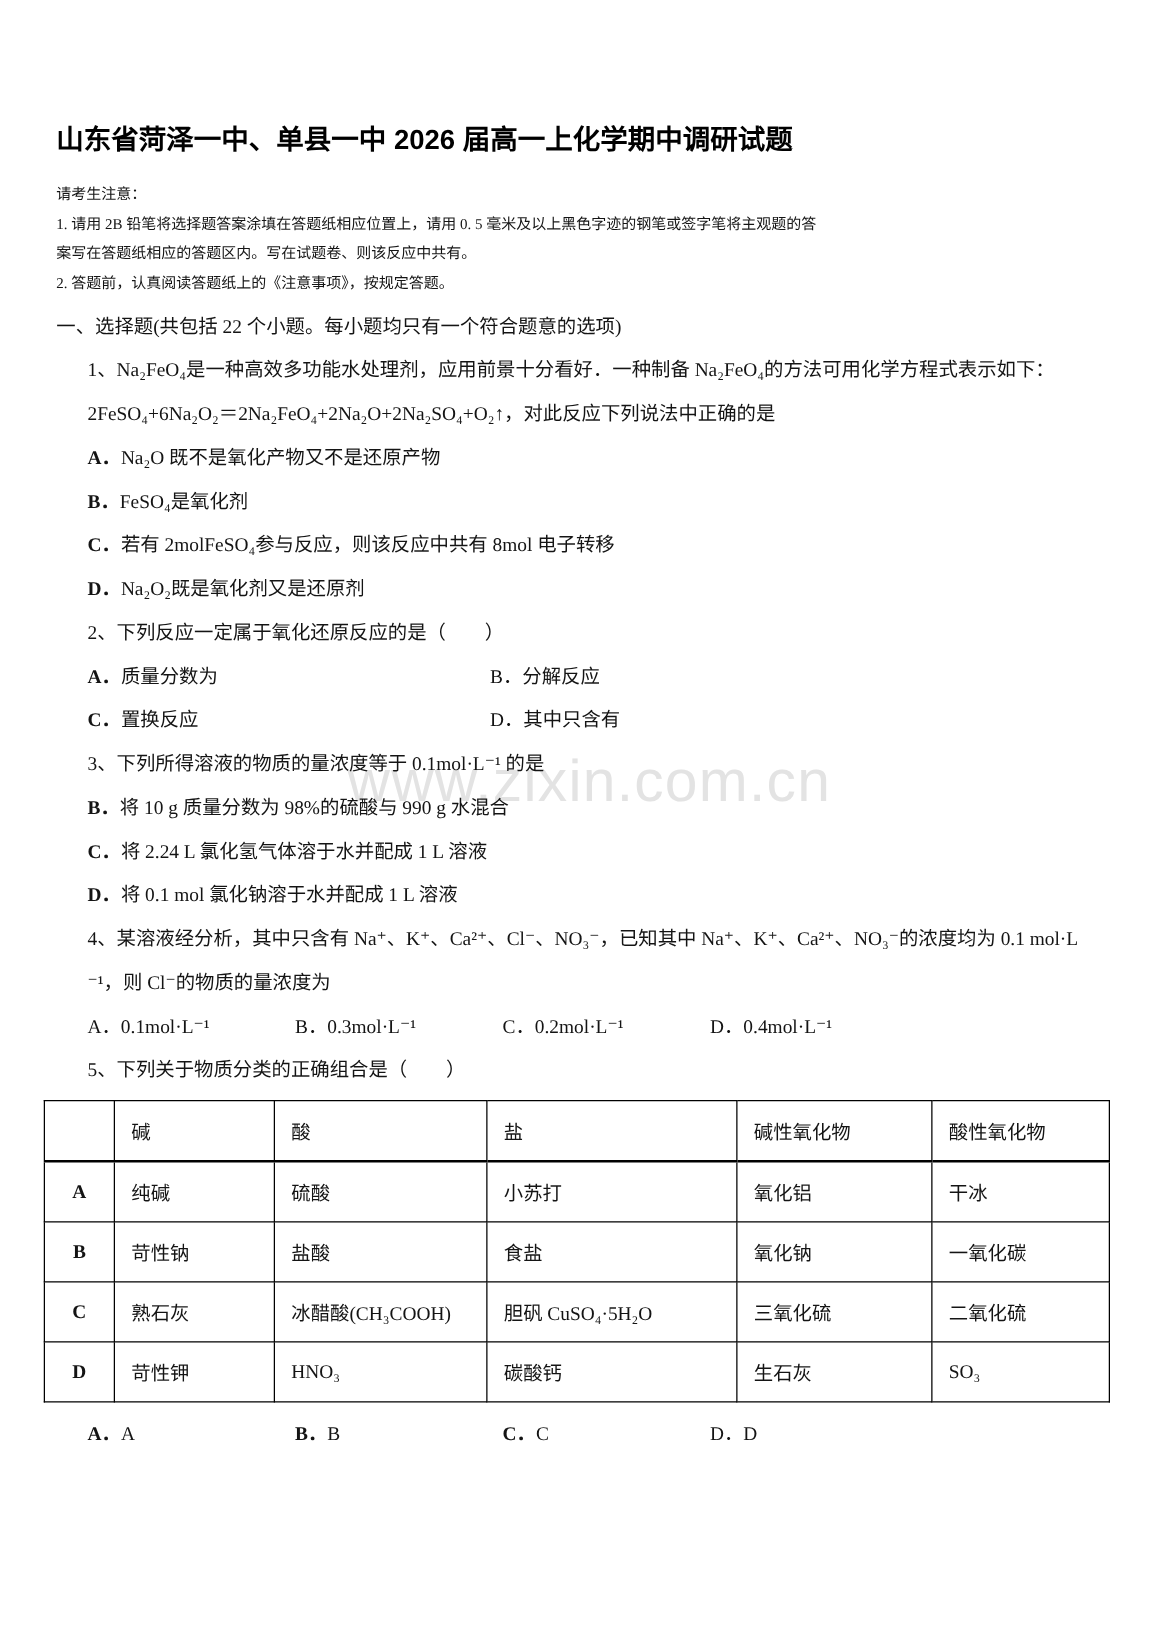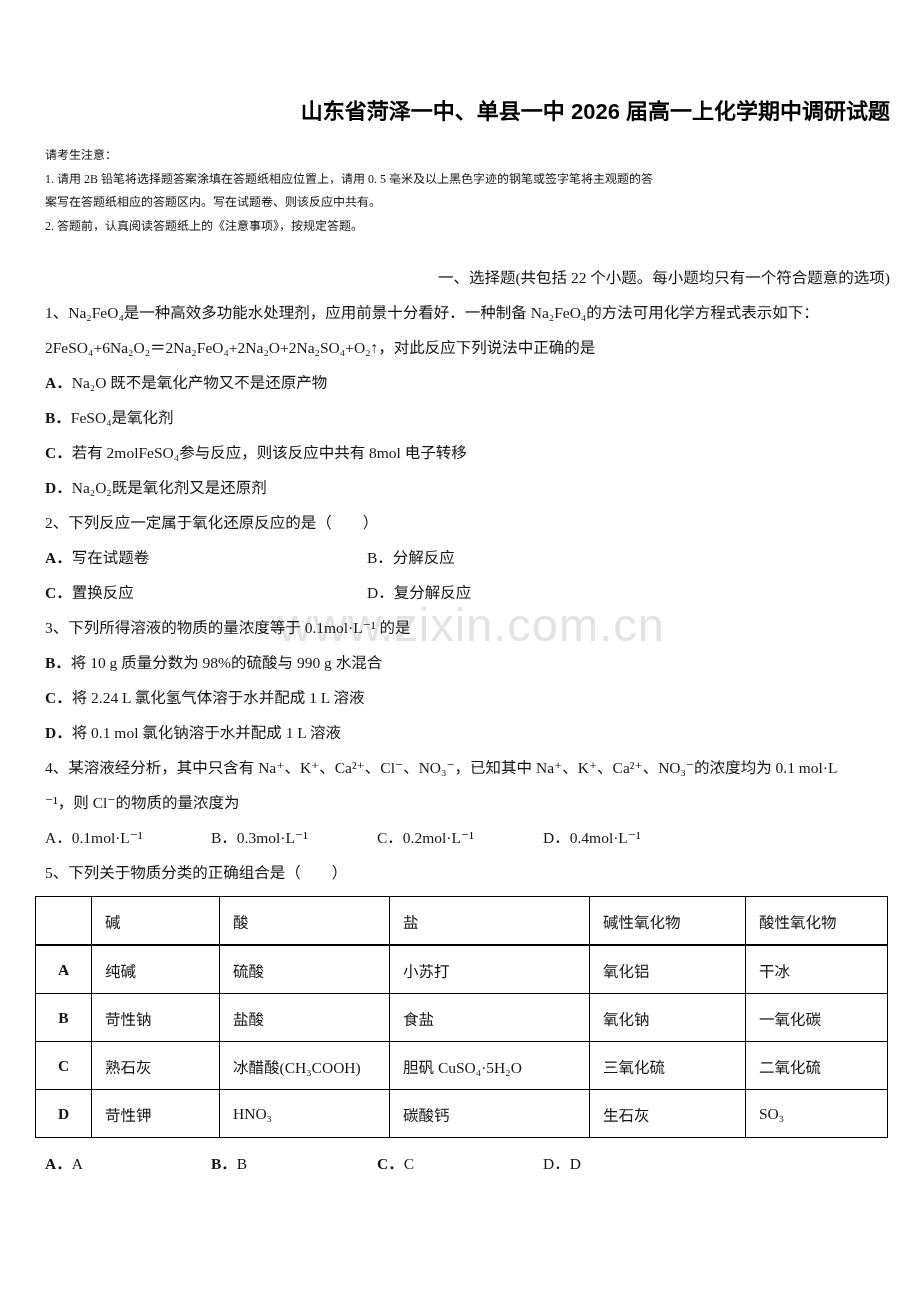--- a/index.html
+++ b/index.html
@@ -5,28 +5,28 @@
   html,body{margin:0;padding:0;background:#ffffff;}
   body{width:920px;height:1302px;font-family:"Liberation Serif","DejaVu Serif",serif;color:#141414;}
   .page{position:relative;width:920px;height:1302px;overflow:hidden;background:#ffffff;}
   .watermark{
     position:absolute;left:278px;top:601px;z-index:0;
     font-family:"Liberation Sans","DejaVu Sans",sans-serif;
     font-size:47px;line-height:47px;color:#e3e3e3;letter-spacing:1px;white-space:nowrap;
   }
   .content{position:relative;z-index:1;padding:0 30px 0 45px;}
   .title{
-    margin:0;padding-top:97px;text-align:right;
+    margin:0;padding-top:97px;text-align:left;
     font-family:"Liberation Sans","DejaVu Sans",sans-serif;
     font-weight:900;font-size:22px;line-height:30px;color:#000;
   }
   .notice{margin-top:17px;font-size:12px;line-height:23.5px;}
   .nline{white-space:nowrap;}
-  .section{margin-top:29px;font-size:15.5px;line-height:22px;white-space:nowrap;text-align:right;}
-  .qline{margin-top:13px;font-size:15.5px;line-height:22px;white-space:nowrap;}
+  .section{margin-top:13px;font-size:15.5px;line-height:22px;white-space:nowrap;}
+  .qline{margin-top:13px;font-size:15.5px;line-height:22px;white-space:nowrap;margin-left:25px;}
   .opt::first-letter{font-weight:bold;}
   .bold{font-weight:normal;}
   .col2{display:inline-block;width:322px;}
   .col4{display:inline-block;width:166px;}
   table.cls{
     border-collapse:collapse;table-layout:fixed;
     width:852px;margin:12px 0 0 -10px;
     font-size:15.5px;
   }
   table.cls td,table.cls th{
@@ -55,22 +55,22 @@
     <div class="section">一、选择题(共包括 22 个小题。每小题均只有一个符合题意的选项)</div>
 
     <div class="qline">1、Na₂FeO₄是一种高效多功能水处理剂，应用前景十分看好．一种制备 Na₂FeO₄的方法可用化学方程式表示如下：</div>
     <div class="qline"><span class="bold">2FeSO₄+6Na₂O₂＝2Na₂FeO₄+2Na₂O+2Na₂SO₄+O₂↑</span><span>，对此反应下列说法中正确的是</span></div>
     <div class="qline opt">A．Na₂O 既不是氧化产物又不是还原产物</div>
     <div class="qline opt">B．FeSO₄是氧化剂</div>
     <div class="qline opt">C．若有 2molFeSO₄参与反应，则该反应中共有 8mol 电子转移</div>
     <div class="qline opt">D．Na₂O₂既是氧化剂又是还原剂</div>
 
     <div class="qline">2、下列反应一定属于氧化还原反应的是（　　）</div>
-    <div class="qline"><span class="col2 opt">A．写在试题卷</span><span class="opt">B．分解反应</span></div>
-    <div class="qline"><span class="col2 opt">C．置换反应</span><span class="opt">D．复分解反应</span></div>
+    <div class="qline"><span class="col2 opt">A．质量分数为</span><span class="opt">B．分解反应</span></div>
+    <div class="qline"><span class="col2 opt">C．置换反应</span><span class="opt">D．其中只含有</span></div>
 
     <div class="qline">3、下列所得溶液的物质的量浓度等于 0.1mol·L⁻¹ 的是</div>
     <div class="qline opt">B．将 10 g 质量分数为 98%的硫酸与 990 g 水混合</div>
     <div class="qline opt">C．将 2.24 L 氯化氢气体溶于水并配成 1 L 溶液</div>
     <div class="qline opt">D．将 0.1 mol 氯化钠溶于水并配成 1 L 溶液</div>
 
     <div class="qline">4、某溶液经分析，其中只含有 Na⁺、K⁺、Ca²⁺、Cl⁻、NO₃⁻，已知其中 Na⁺、K⁺、Ca²⁺、NO₃⁻的浓度均为 0.1 mol·L</div>
     <div class="qline">⁻¹，则 Cl⁻的物质的量浓度为</div>
     <div class="qline bold"><span class="col4">A．0.1mol·L⁻¹</span><span class="col4">B．0.3mol·L⁻¹</span><span class="col4">C．0.2mol·L⁻¹</span><span>D．0.4mol·L⁻¹</span></div>
 

